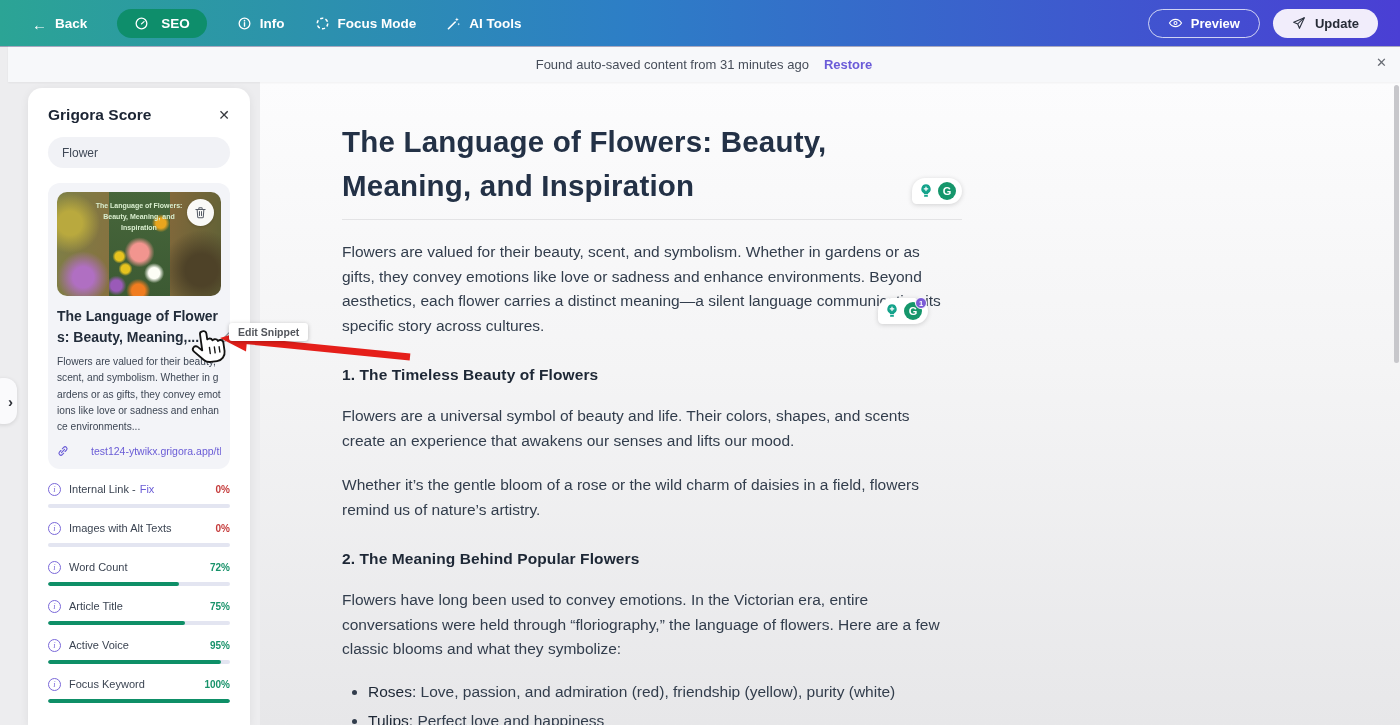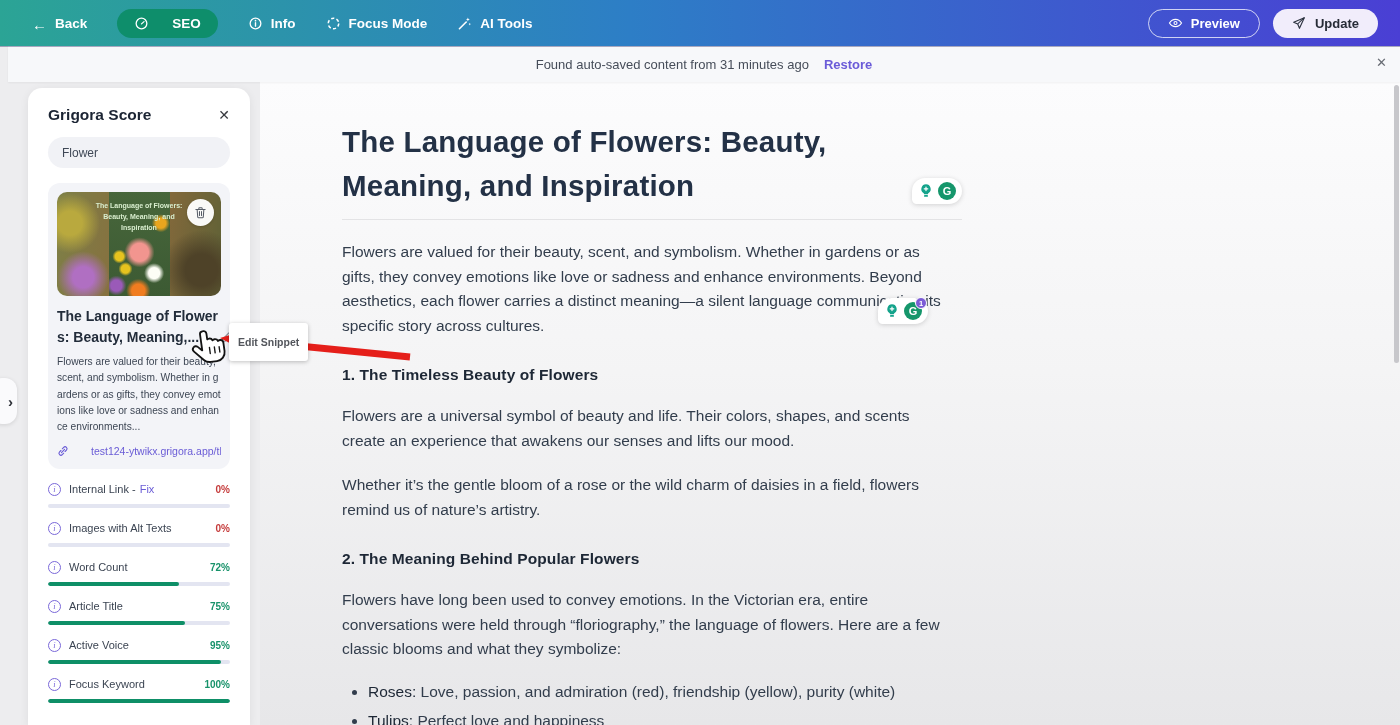--- a/index.html
+++ b/index.html
@@ -5,21 +5,21 @@
   * { margin:0; padding:0; box-sizing:border-box; }
   html,body { width:1400px; height:725px; overflow:hidden; font-family:"Liberation Sans", sans-serif; background:#ededef; }
   .stage { position:relative; width:1400px; height:725px; overflow:hidden; }
 
   
   .topbar { position:absolute; top:0; left:0; right:0; height:46px;
     background:linear-gradient(90deg,#2ba495 0%,#2d7ec6 45%,#4a3fd4 100%);
     display:flex; align-items:center; color:#fff; z-index:10; box-shadow:0 1px 0 rgba(20,20,80,.35); }
   .tb-left { display:flex; align-items:center; gap:30px; margin-left:32px; }
   .tb-item { display:flex; align-items:center; gap:8px; font-size:13.5px; font-weight:700; cursor:pointer; }
-  .seo-pill { background:#0e8e6b; border-radius:17px; padding:7px 17px; display:flex; align-items:center; gap:23px; }
+  .seo-pill { background:#0e8e6b; border-radius:17px; padding:7px 17px; display:flex; align-items:center; gap:12px; }
   .tb-right { margin-left:auto; margin-right:22px; display:flex; align-items:center; gap:13px; }
   .btn-preview { display:flex; align-items:center; gap:8px; border:1.5px solid rgba(255,255,255,.75); border-radius:17px; padding:6px 19px; font-size:13px; font-weight:700; color:#fff; background:transparent; cursor:pointer; }
   .btn-update { display:flex; align-items:flex-end; gap:8px; background:#f1edfb; border:none; border-radius:17px; padding:7px 19px; font-size:13px; font-weight:700; color:#262b36; cursor:pointer; }
   .tb-icon { display:inline-flex; width:15px; height:15px; }
 
   
   .autosave { position:absolute; top:46px; left:8px; right:0; height:36px; background:#f7f8fa;
     display:flex; align-items:center; justify-content:center; gap:15px; font-size:13px; color:#464d59; z-index:9;
     box-shadow:0 1px 2px rgba(0,0,0,.05); }
   .restore-link { color:#6a5bd8; font-weight:600; cursor:pointer; }
@@ -87,21 +87,21 @@
     font-size:8.5px; font-family:"Liberation Serif",serif; font-style:italic; display:flex; align-items:center; justify-content:center; flex:none; cursor:pointer; }
   .score-label { margin-left:8px; font-size:11px; color:#3b4452; font-weight:400; }
   .score-link { margin-left:4px; font-size:11px; color:#6a5cd6; cursor:pointer; }
   .score-val { margin-left:auto; font-size:10px; font-weight:700; }
   .val-bad { color:#c53b3b; } .val-good { color:#17926a; }
   .score-bar { margin-top:8px; height:4px; background:#e3e5f1; border-radius:2px; overflow:hidden; }
   .score-fill { height:100%; background:#0e8f67; border-radius:2px; width:0; }
 
   
   .edit-tooltip { position:absolute; left:229px; top:323px; z-index:62; background:#fff; border-radius:3px;
-    padding:13px 9px; font-size:10.5px; color:#53565c; font-weight:600; box-shadow:0 1px 4px rgba(0,0,0,.25); }
+    padding:3px 9px; font-size:10.5px; color:#53565c; font-weight:600; box-shadow:0 1px 4px rgba(0,0,0,.25); }
   .arrow-svg { position:absolute; left:215px; top:325px; z-index:55; pointer-events:none; }
   .hand-svg  { position:absolute; left:190px; top:327px; z-index:60; transform:rotate(-8deg); pointer-events:none; }
 
   
   .expand-tab { position:absolute; left:-10px; top:378px; width:27px; height:46px; background:#fafafc;
     border-radius:12px; box-shadow:0 1px 4px rgba(0,0,0,.12); z-index:5; display:flex; align-items:center; justify-content:flex-end; padding-right:4px; cursor:pointer; }
   .expand-tab span { font-size:15px; font-weight:700; color:#2e3138; }
 
   
   .scroll-thumb { position:absolute; right:1px; top:85px; width:5px; height:278px; background:#c7c7cb; border-radius:3px; z-index:30; cursor:grab; }

